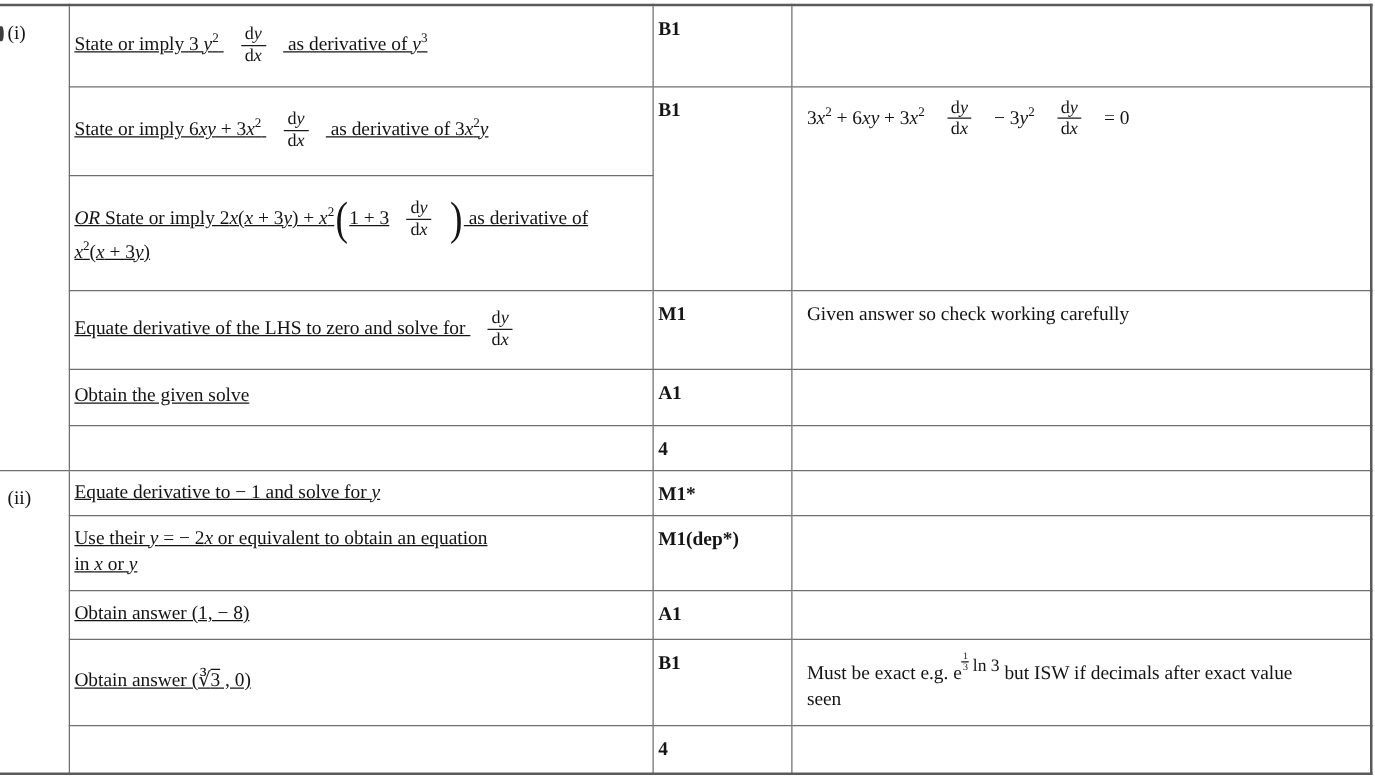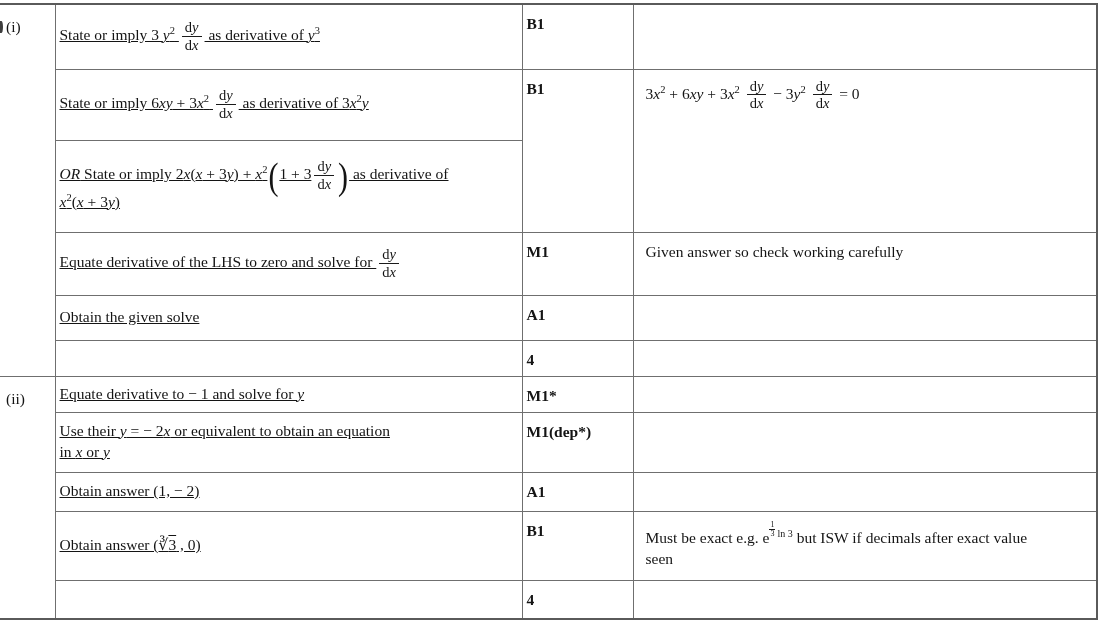--- a/index.html
+++ b/index.html
@@ -11,31 +11,31 @@
      overflow:hidden;vertical-align:middle;}
   td.qcell{border-left:none;vertical-align:top;padding:12px 4px 0 6px;position:relative;}
   .cutoff{position:absolute;left:0;top:16px;width:3px;height:12px;background:#3d3d3d;border-radius:0 70% 70% 0;}
   td.desc{vertical-align:middle;padding-left:4px;text-decoration:underline;}
   td.mark{vertical-align:top;font-weight:bold;padding:9px 13px 2px 4px;}
   td.guid{vertical-align:top;padding:9px 8px 2px 12px;}
   td.guid.vmid{vertical-align:middle;padding-top:2px;}
   
   .mvar{font-style:italic;}
   sup.msup{font-size:10.5px;line-height:0;}
-  .frac{display:inline-block;vertical-align:middle;text-align:center;line-height:1.02;font-size:14.5px;margin:0 3px;}
+  .frac{display:inline-block;vertical-align:middle;text-align:center;line-height:1.02;font-size:14.5px;margin:0 14px;}
   .frac .num{display:block;border-bottom:1px solid #1a1a1a;padding:0 3px 1px;}
   .frac .den{display:block;padding-top:1px;text-align:center;}
   .bigp{display:inline-block;font-size:30px;font-weight:400;line-height:0;vertical-align:middle;
         transform:scaleY(1.25);margin:0 1px;}
   .radical{white-space:nowrap;}
   .radicand{text-decoration:overline;}
   .sfrac{display:inline-block;text-align:center;font-size:8px;line-height:1;vertical-align:1px;}
   .sfrac .num{display:block;border-bottom:1px solid #1a1a1a;padding:0 1px;}
   .sfrac .den{display:block;}
-  .slog{font-size:10px;}
+  .slog{font-size:14px;}
 </style>
 </head>
 <body>
 
 <div class="page">
   <table class="ms">
     <colgroup>
       <col style="width:55px">
         <col style="width:467px">
         <col style="width:111px">
@@ -83,21 +83,21 @@
       <td class="desc">Equate derivative to − 1 and solve for <span class="mvar">y</span></td>
       <td class="mark">M1*</td>
       <td class="guid"></td>
     </tr>
     <tr style="height:60px">
       <td class="desc">Use their <span class="mvar">y</span> = − 2<span class="mvar">x</span> or equivalent to obtain an equation<br>in <span class="mvar">x</span> or <span class="mvar">y</span></td>
       <td class="mark">M1(dep*)</td>
       <td class="guid"></td>
     </tr>
     <tr style="height:39px">
-      <td class="desc">Obtain answer (1, − 2)</td>
+      <td class="desc">Obtain answer (1, − 8)</td>
       <td class="mark">A1</td>
       <td class="guid"></td>
     </tr>
     <tr style="height:69px">
       <td class="desc">Obtain answer (<span class="radical">∛<span class="radicand">3</span></span> , 0)</td>
       <td class="mark">B1</td>
       <td class="guid vmid">Must be exact e.g.  e<sup class="msup"><span class="sfrac"><span class="num">1</span><span class="den">3</span></span><span class="slog"> ln 3</span></sup>  but ISW if decimals after exact value<br>seen</td>
     </tr>
     <tr style="height:39px">
       <td class="desc"></td>

